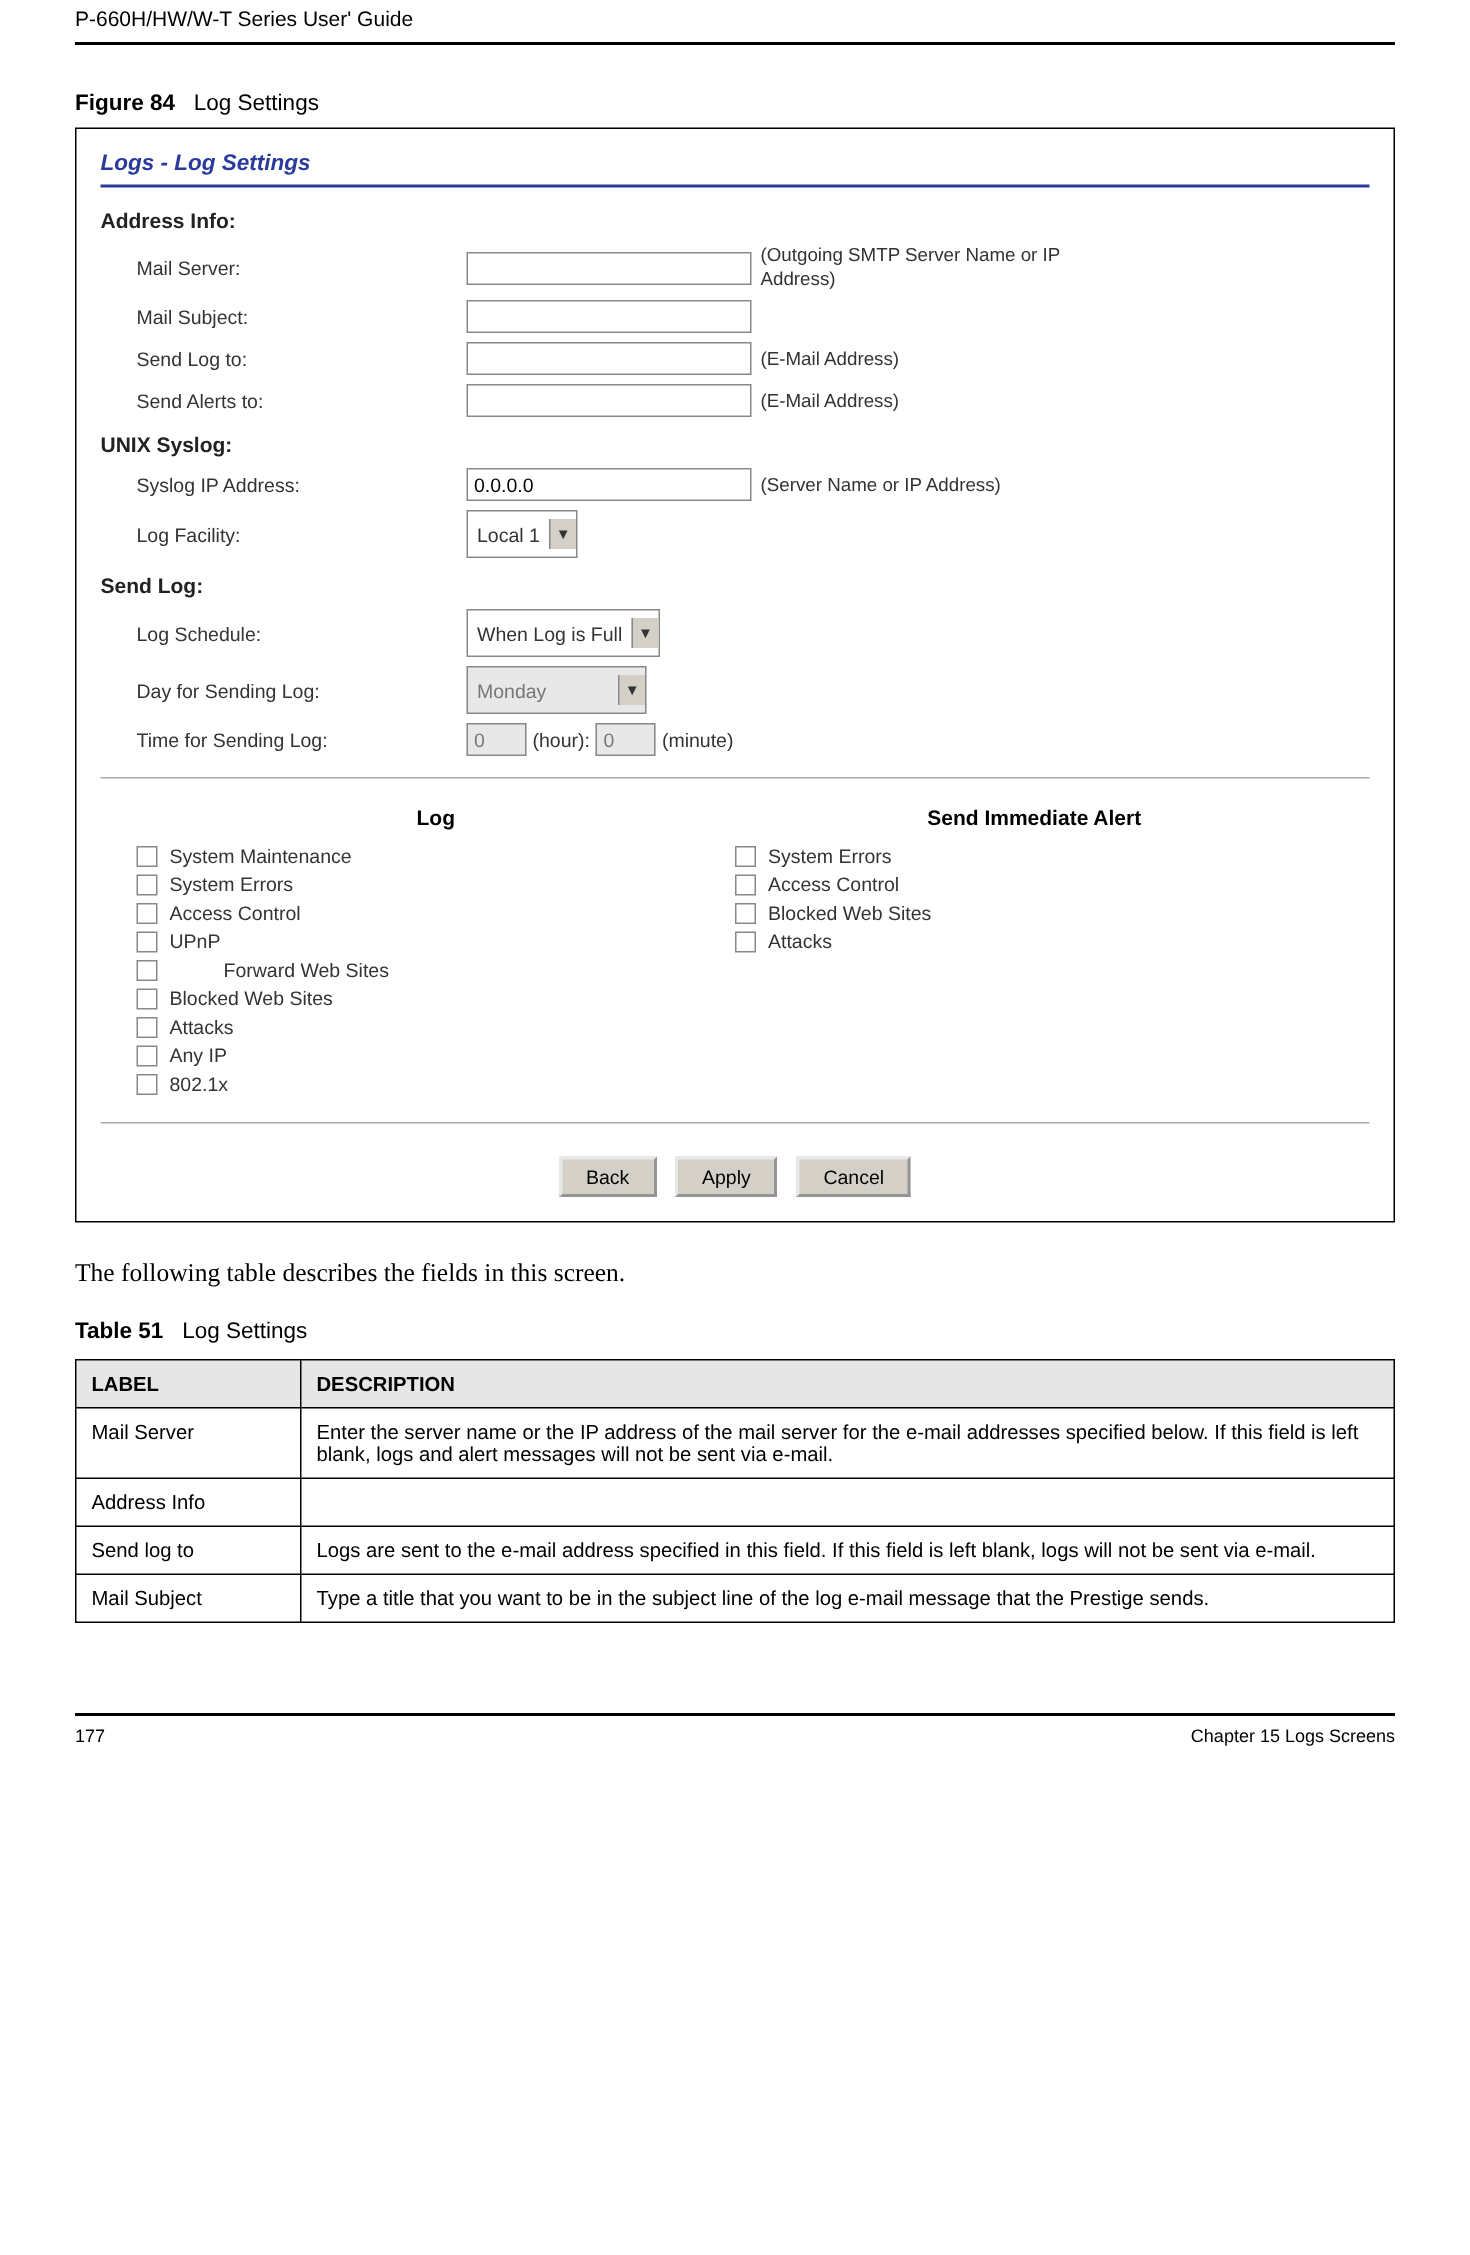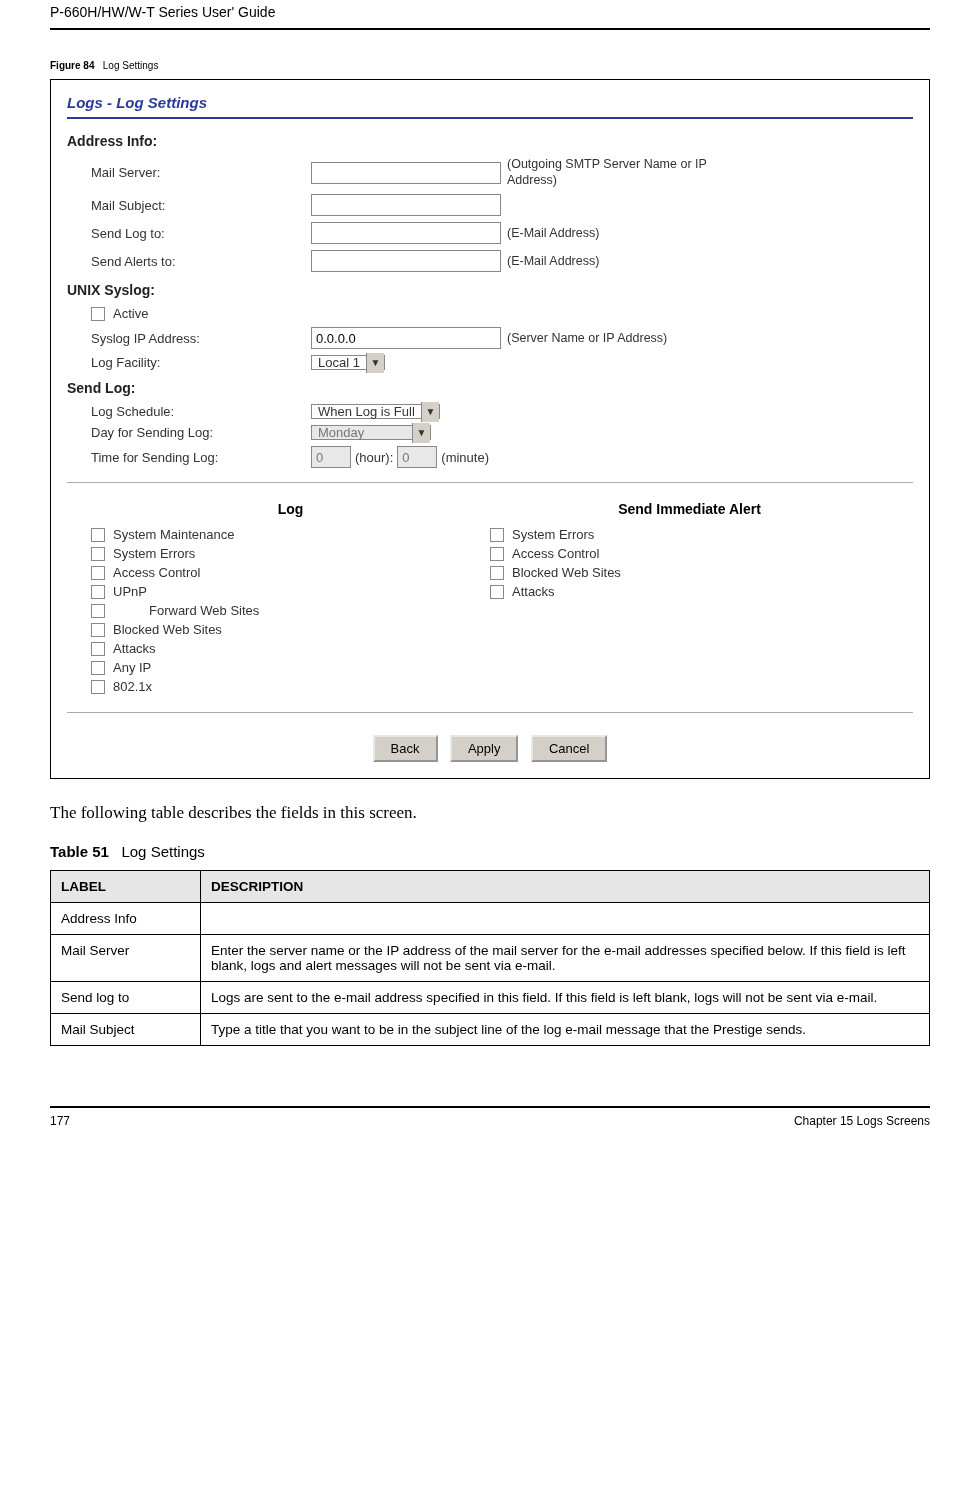--- a/index.html
+++ b/index.html
@@ -1,38 +1,38 @@
 <!DOCTYPE html>
 <html><head>
   <meta charset="utf-8">
   <style>
     * { margin: 0; padding: 0; box-sizing: border-box; }
     body { font-family: Arial, Helvetica, sans-serif; width: 980px; background: #fff; color: #000; }
     .page { padding: 4px 50px; }
     .header-line { font-size: 14px; margin-bottom: 8px; }
     .top-rule { border: none; border-top: 2px solid #000; margin-bottom: 30px; }
-    .figure-caption { font-size: 10px; margin-bottom: 8px; margin-top: 12px; }
+    .figure-caption { font-size: 15px; margin-bottom: 8px; margin-top: 12px; }
     .figure-caption b { font-weight: bold; }
     
     .screenshot-box { border: 1px solid #000; padding: 0; background: #fff; margin-bottom: 24px; }
     .inner-panel { padding: 14px 16px 10px 16px; }
     .panel-title { color: #2a3a9a; font-style: italic; font-weight: bold; font-size: 15px; margin-bottom: 6px; }
     .title-rule { border: none; border-top: 2px solid #2a3a9a; margin-bottom: 14px; }
     
     .section-title { font-weight: bold; font-size: 14px; color: #222; margin: 10px 0 8px 0; }
     
     .form-row { display: flex; align-items: center; margin: 6px 0 6px 24px; font-size: 13px; color: #333; }
     .form-label { width: 220px; flex-shrink: 0; }
     .form-input { width: 190px; height: 22px; border: 1px solid #888; background: #fff; padding: 0 4px; font-size: 13px; }
     .form-input.disabled { background: #e8e8e8; color: #777; }
     .form-input.small { width: 40px; }
     .form-hint { font-size: 12.5px; color: #333; margin-left: 6px; }
     .form-hint.multi { max-width: 210px; line-height: 1.25; }
     
-    .select-box { display: inline-flex; align-items: center; border: 1px solid #888; height: 15px; background: #fff; }
+    .select-box { display: inline-flex; align-items: center; border: 1px solid #888; height: 32px; background: #fff; }
     .select-box.disabled { background: #e8e8e8; color: #777; }
     .select-box .select-text { padding: 0 6px; font-size: 13px; min-width: 100px; }
     .select-box .arrow { width: 18px; height: 20px; background: #d4d0c8; border-left: 1px solid #888; display: flex; align-items: center; justify-content: center; font-size: 10px; color: #333; }
     .select-box.w60 .select-text { min-width: 50px; }
     
     .check-row { margin: 4px 0 4px 24px; font-size: 13px; color: #333; display: flex; align-items: center; }
     .cb { width: 14px; height: 14px; border: 1px solid #888; background: #fff; margin-right: 8px; display: inline-block; flex-shrink: 0; }
     
     .gray-rule { border: none; border-top: 1px solid #aaa; margin: 14px 0 10px 0; }
     
@@ -86,24 +86,20 @@
         <input class="form-input" style="">
         <span class="form-hint">(E-Mail Address)</span>
       </div>
       <div class="form-row">
         <span class="form-label">Send Alerts to:</span>
         <input class="form-input" style="">
         <span class="form-hint">(E-Mail Address)</span>
       </div>
 
       <div class="section-title">UNIX Syslog:</div>
-      <div class="check-row">
-        <span class="cb"></span>
-        <span>Active</span>
-      </div>
       <div class="form-row">
         <span class="form-label">Syslog IP Address:</span>
         <input class="form-input" value="0.0.0.0" style="">
         <span class="form-hint">(Server Name or IP Address)</span>
       </div>
       <div class="form-row">
         <span class="form-label">Log Facility:</span>
         <span class="select-box w60">
           <span class="select-text">Local 1</span>
           <span class="arrow">▼</span>
@@ -214,26 +210,26 @@
 
   <table class="desc">
     <thead>
       <tr>
         <th class="label-col">LABEL</th>
         <th>DESCRIPTION</th>
       </tr>
     </thead>
     <tbody>
       <tr>
+        <td>Mail Server</td>
+        <td>Enter the server name or the IP address of the mail server for the e-mail addresses specified below. If this field is left blank, logs and alert messages will not be sent via e-mail.</td>
+      </tr>
+      <tr>
         <td>Address Info</td>
         <td></td>
-      </tr>
-      <tr>
-        <td>Mail Server</td>
-        <td>Enter the server name or the IP address of the mail server for the e-mail addresses specified below. If this field is left blank, logs and alert messages will not be sent via e-mail.</td>
       </tr>
       <tr>
         <td>Send log to</td>
         <td>Logs are sent to the e-mail address specified in this field. If this field is left blank, logs will not be sent via e-mail.</td>
       </tr>
       <tr>
         <td>Mail Subject</td>
         <td>Type a title that you want to be in the subject line of the log e-mail message that the Prestige sends.</td>
       </tr>
     </tbody>

